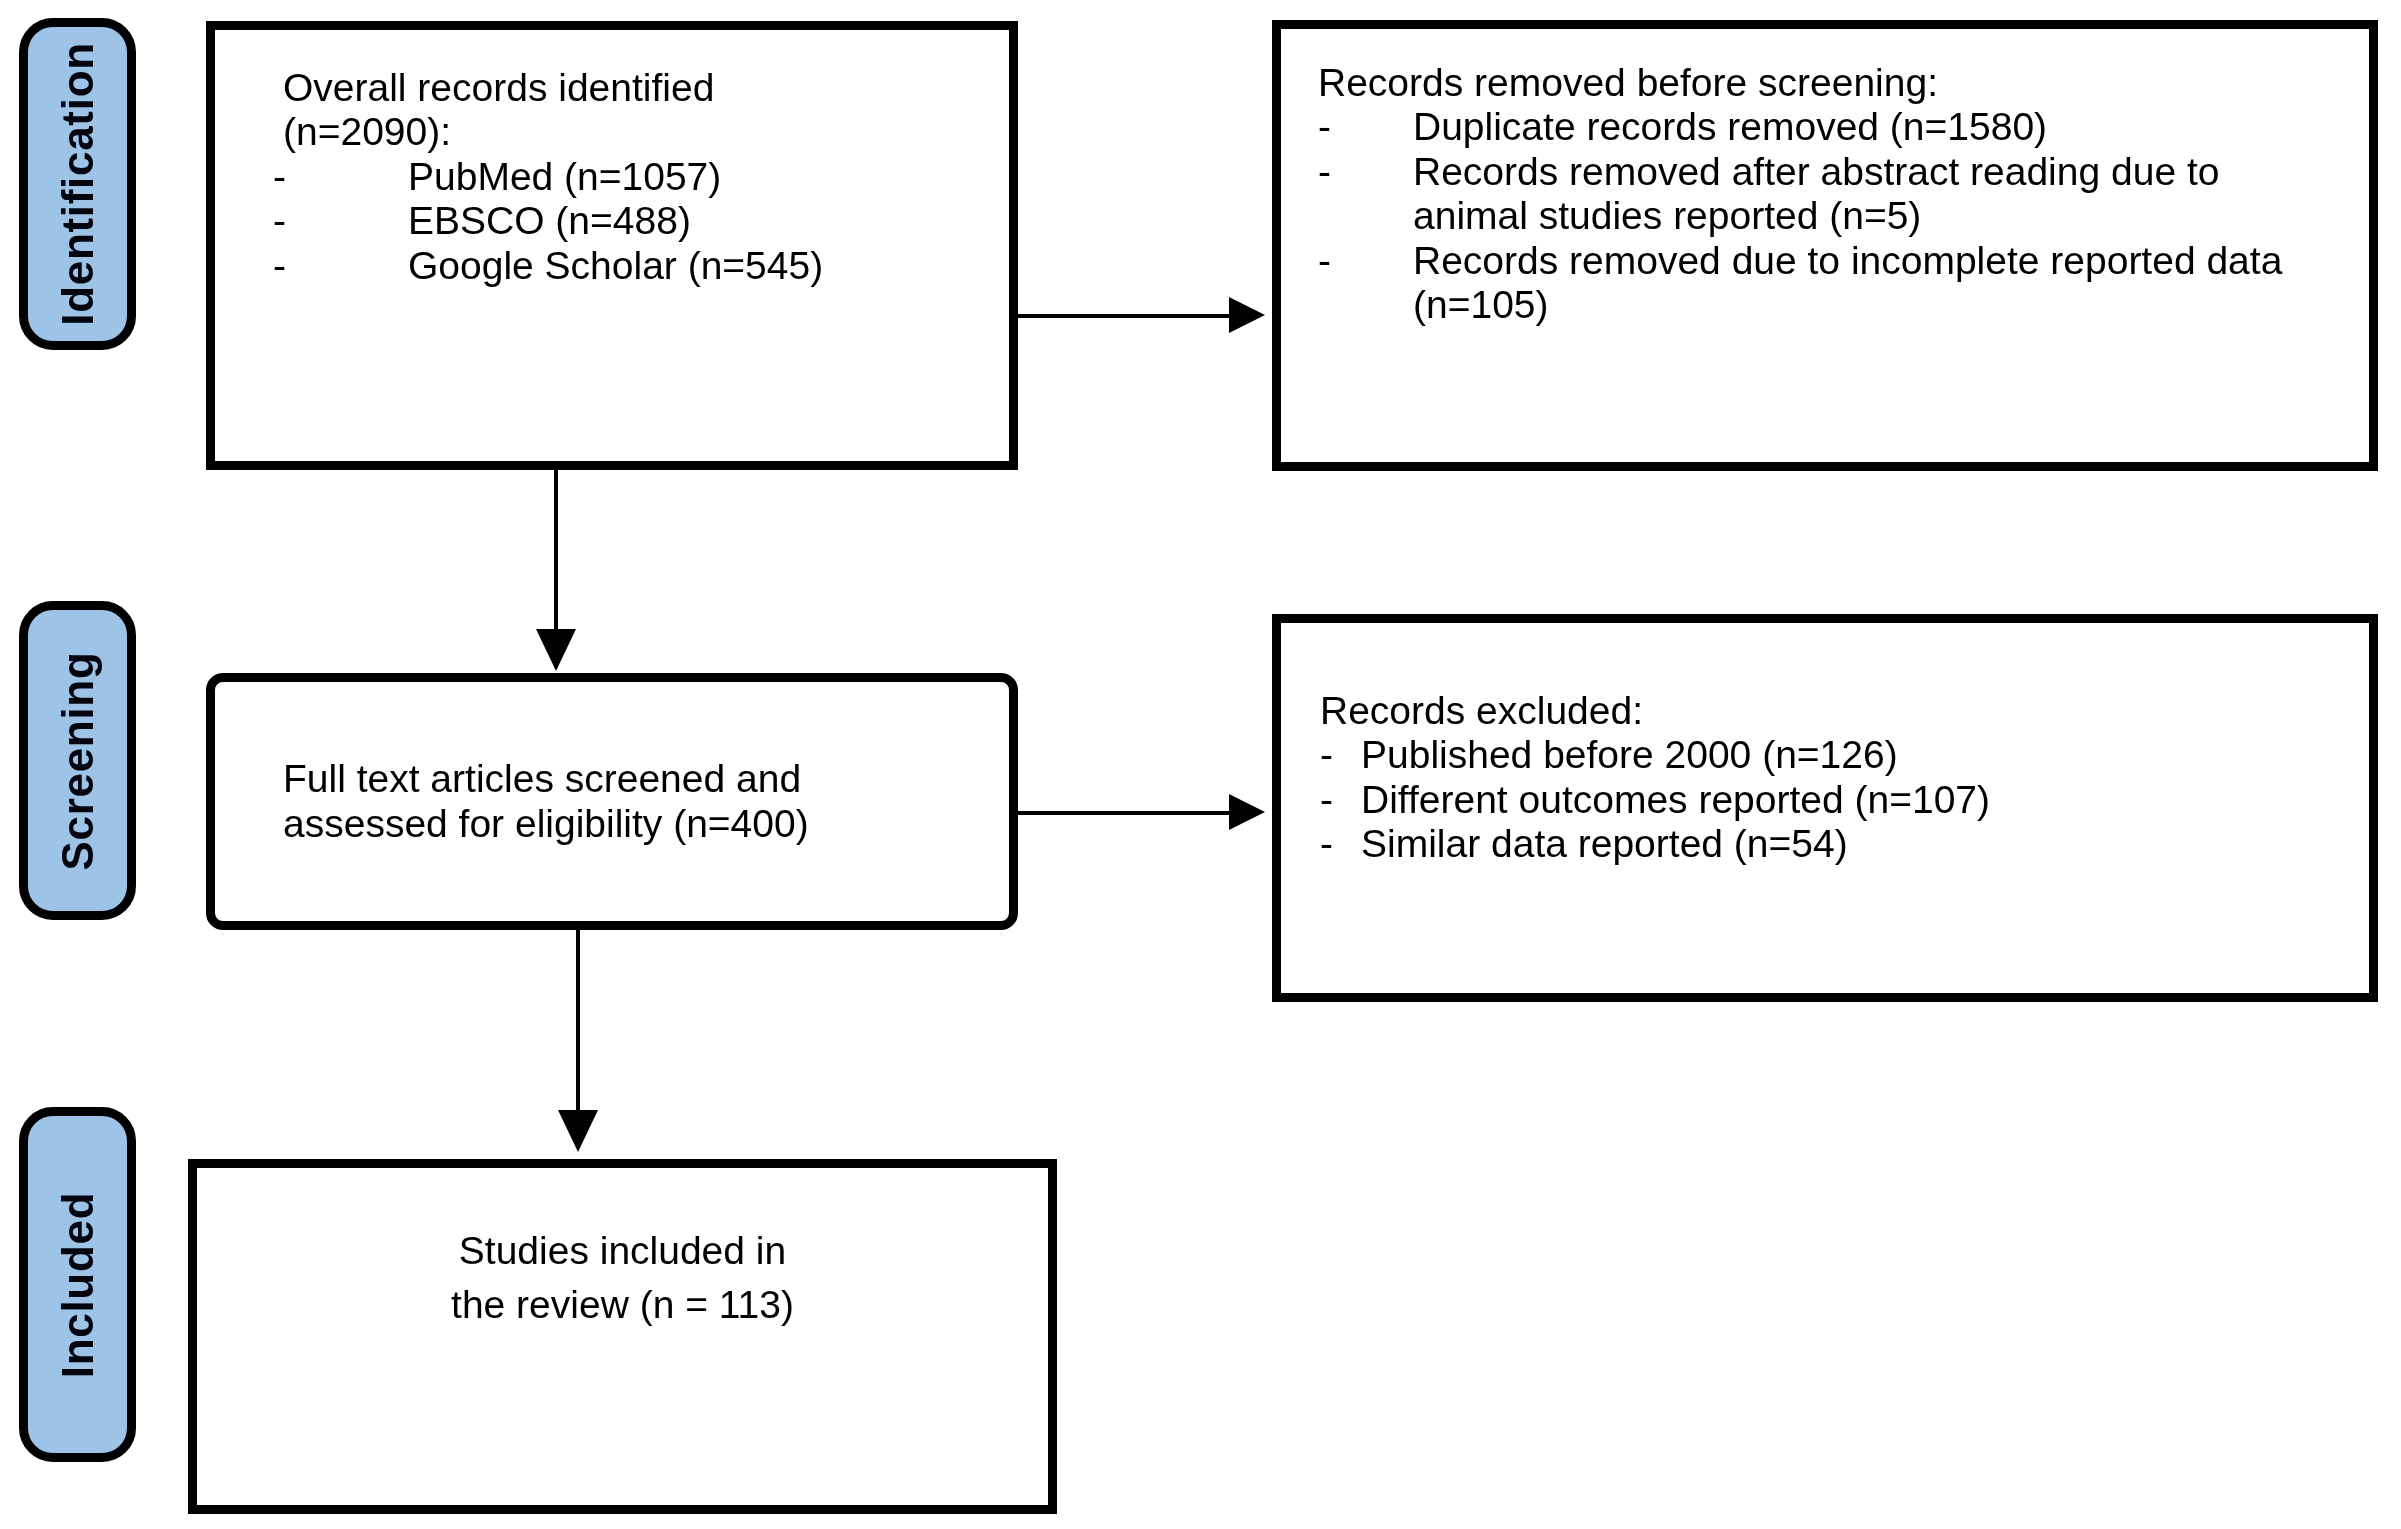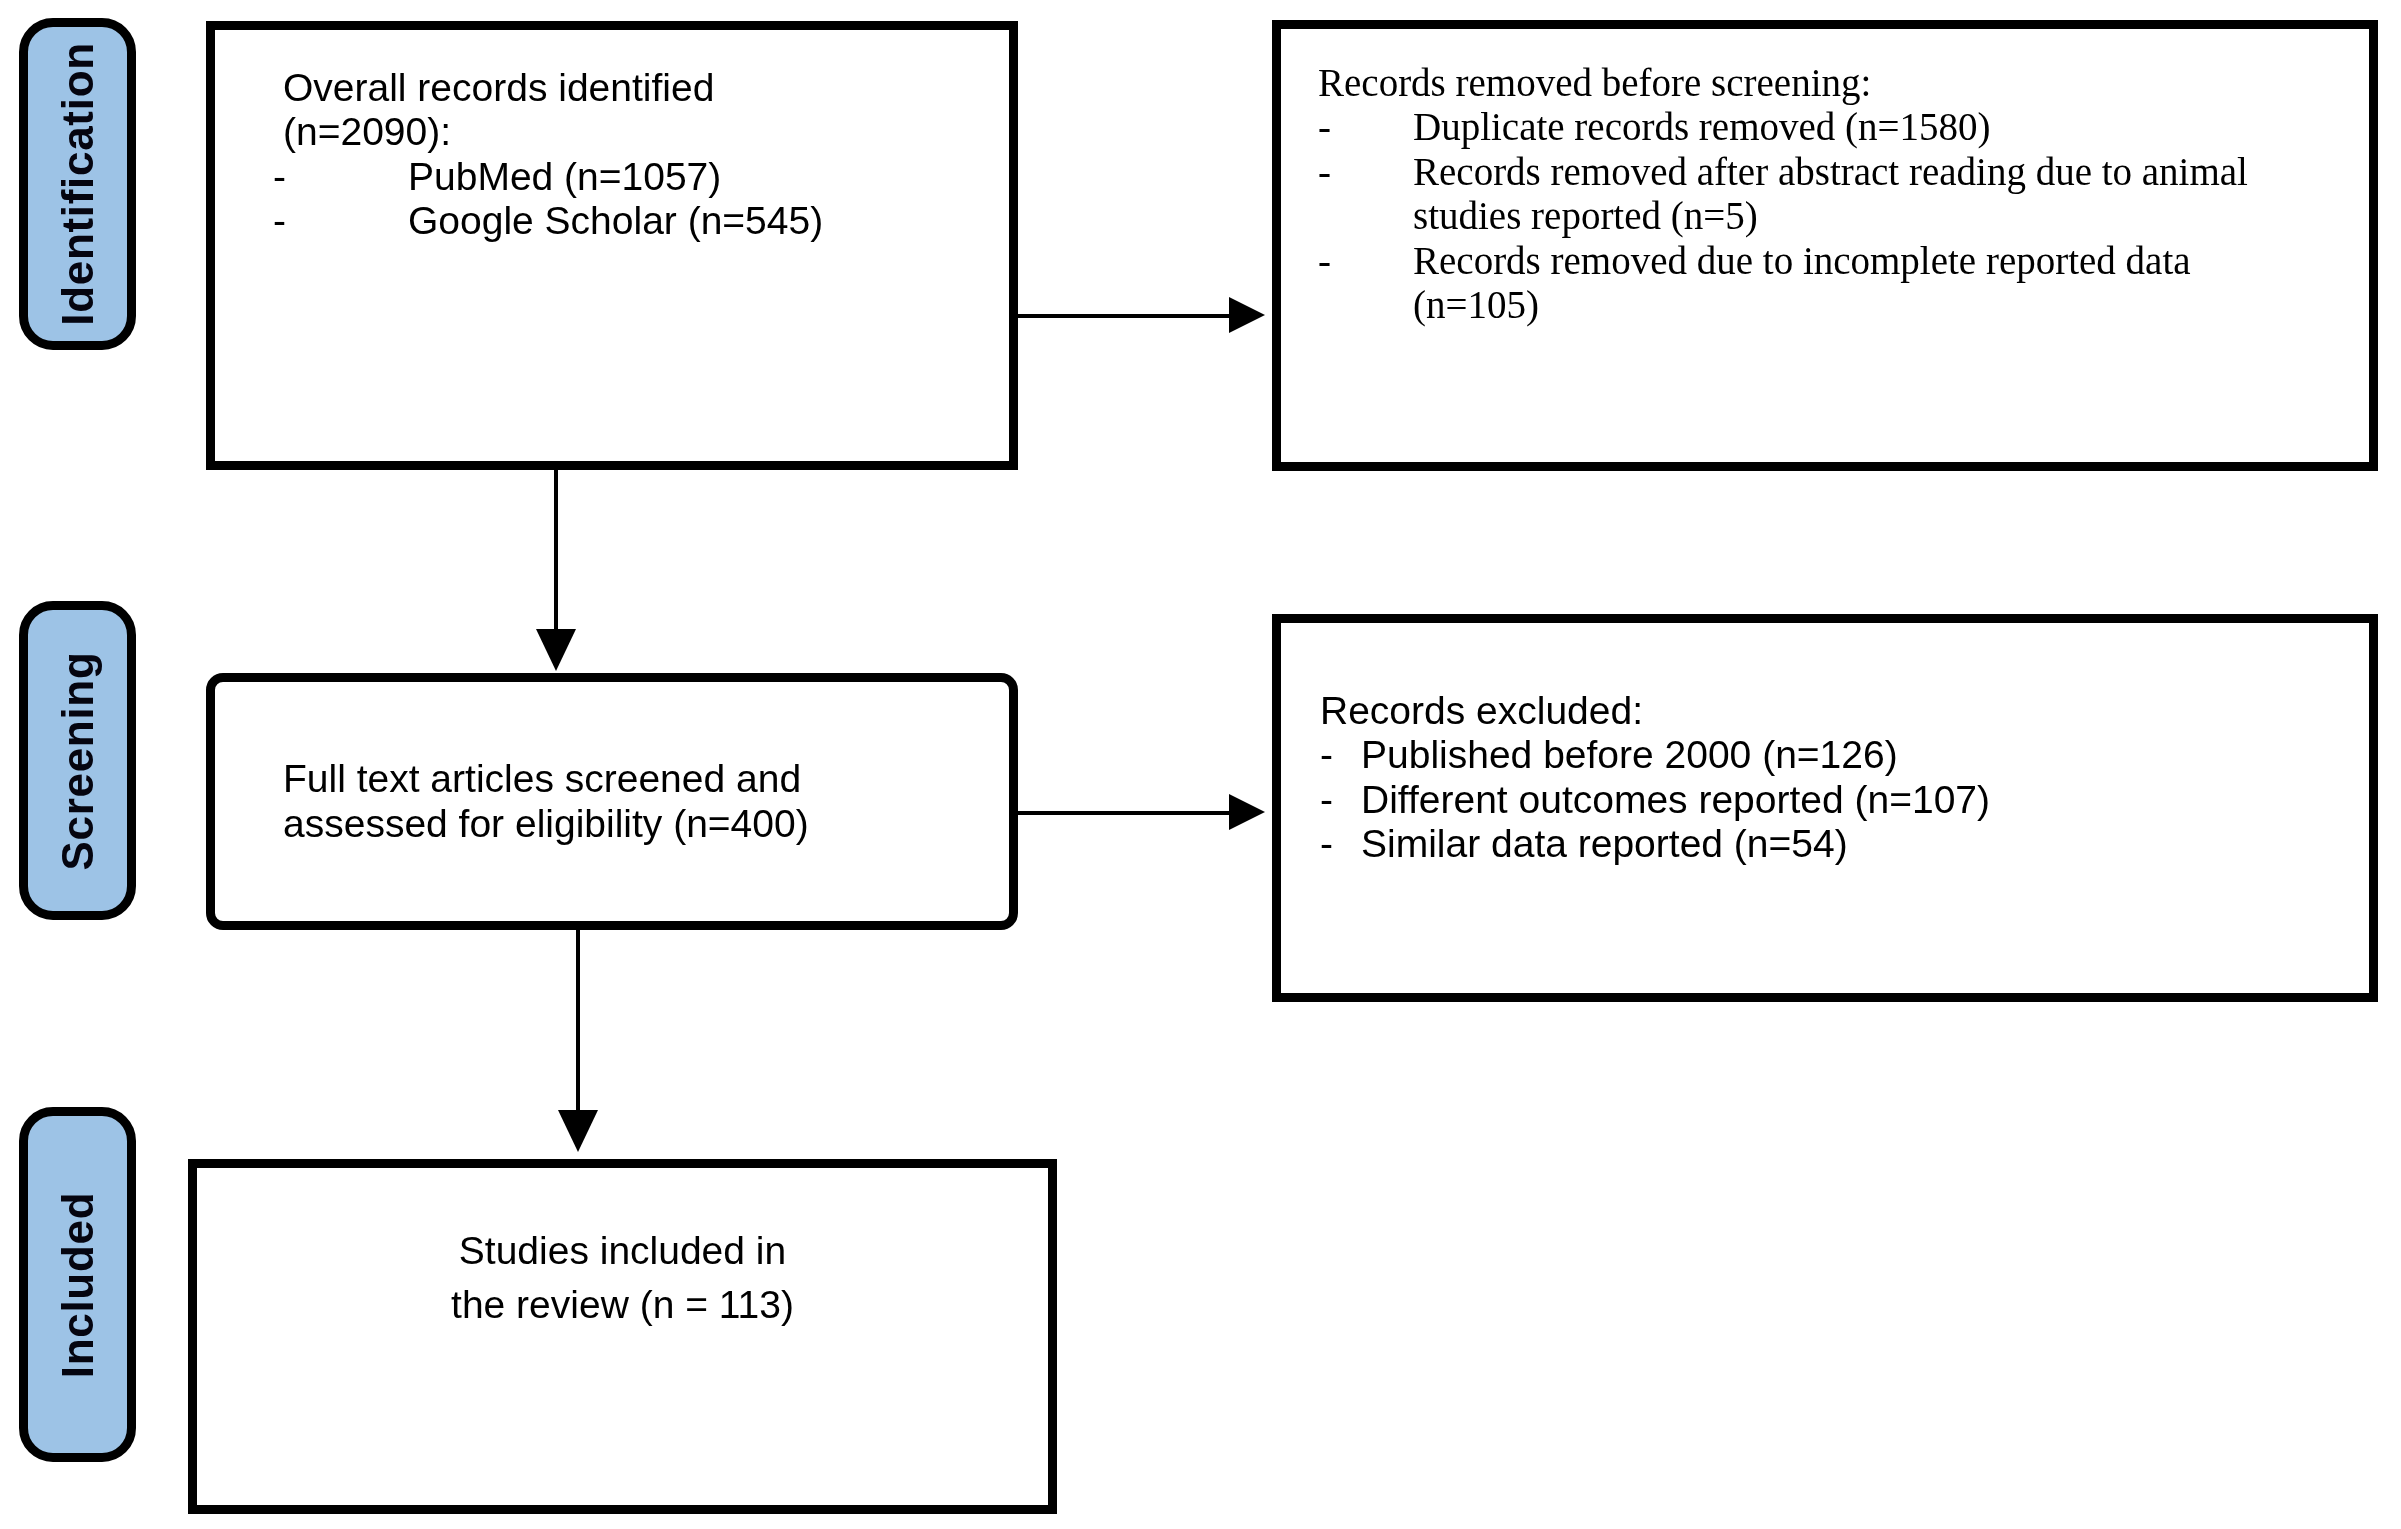--- a/index.html
+++ b/index.html
@@ -24,21 +24,21 @@
   #stage-identification{top:18px;height:332px;}
   #stage-screening{top:601px;height:319px;}
   #stage-included{top:1107px;height:355px;}
 
   
   .node{
     position:absolute;background:#ffffff;border:9.3px solid #000000;
     box-sizing:border-box;font-size:39px;line-height:1.14;
   }
   #box-identified{left:206px;top:21px;width:812px;height:449px;padding:36px 29px 0 68px;}
-  #box-removed{left:1272px;top:20px;width:1106px;height:451px;padding:32px 43px 0 37px;font-family:Liberation Serif, serif;}
+  #box-removed{left:1272px;top:20px;width:1106px;height:451px;padding:32px 43px 0 37px;}
   #box-screened{left:206px;top:673px;width:812px;height:257px;display:flex;flex-direction:column;justify-content:center;padding:0 29px 0 68px;border-radius:17px;}
   #box-excluded{left:1272px;top:614px;width:1106px;height:388px;padding:66px 43px 0 39px;}
   #box-included{left:188px;top:1159px;width:869px;height:355px;padding:56px 21.5px 0 21.5px;text-align:center;line-height:1.38;}
 
   .dash-list{list-style:none;margin:0;padding:0;}
   .dash-list li{position:relative;}
   .dash-list li::before{content:"-";position:absolute;left:0;top:0;}
   
   #box-identified .dash-list li{padding-left:125px;}
   #box-identified .dash-list li::before{left:-10px;}
@@ -77,20 +77,21 @@
   </div>
   <div class="stage" id="stage-included">
     <span class="stage-text">Included</span>
   </div>
 
   <div class="node" id="box-identified">
     <div>Overall records identified</div>
     <div>(n=2090):</div>
     <ul class="dash-list">
       <li>PubMed (n=1057)</li>
+      <li>EBSCO (n=488)</li>
       <li>Google Scholar (n=545)</li>
     </ul>
   </div>
 
   <div class="node" id="box-removed">
     <div>Records removed before screening:</div>
     <ul class="dash-list">
       <li>Duplicate records removed (n=1580)</li>
       <li>Records removed after abstract reading due to animal studies reported (n=5)</li>
       <li>Records removed due to incomplete reported data (n=105)</li>

